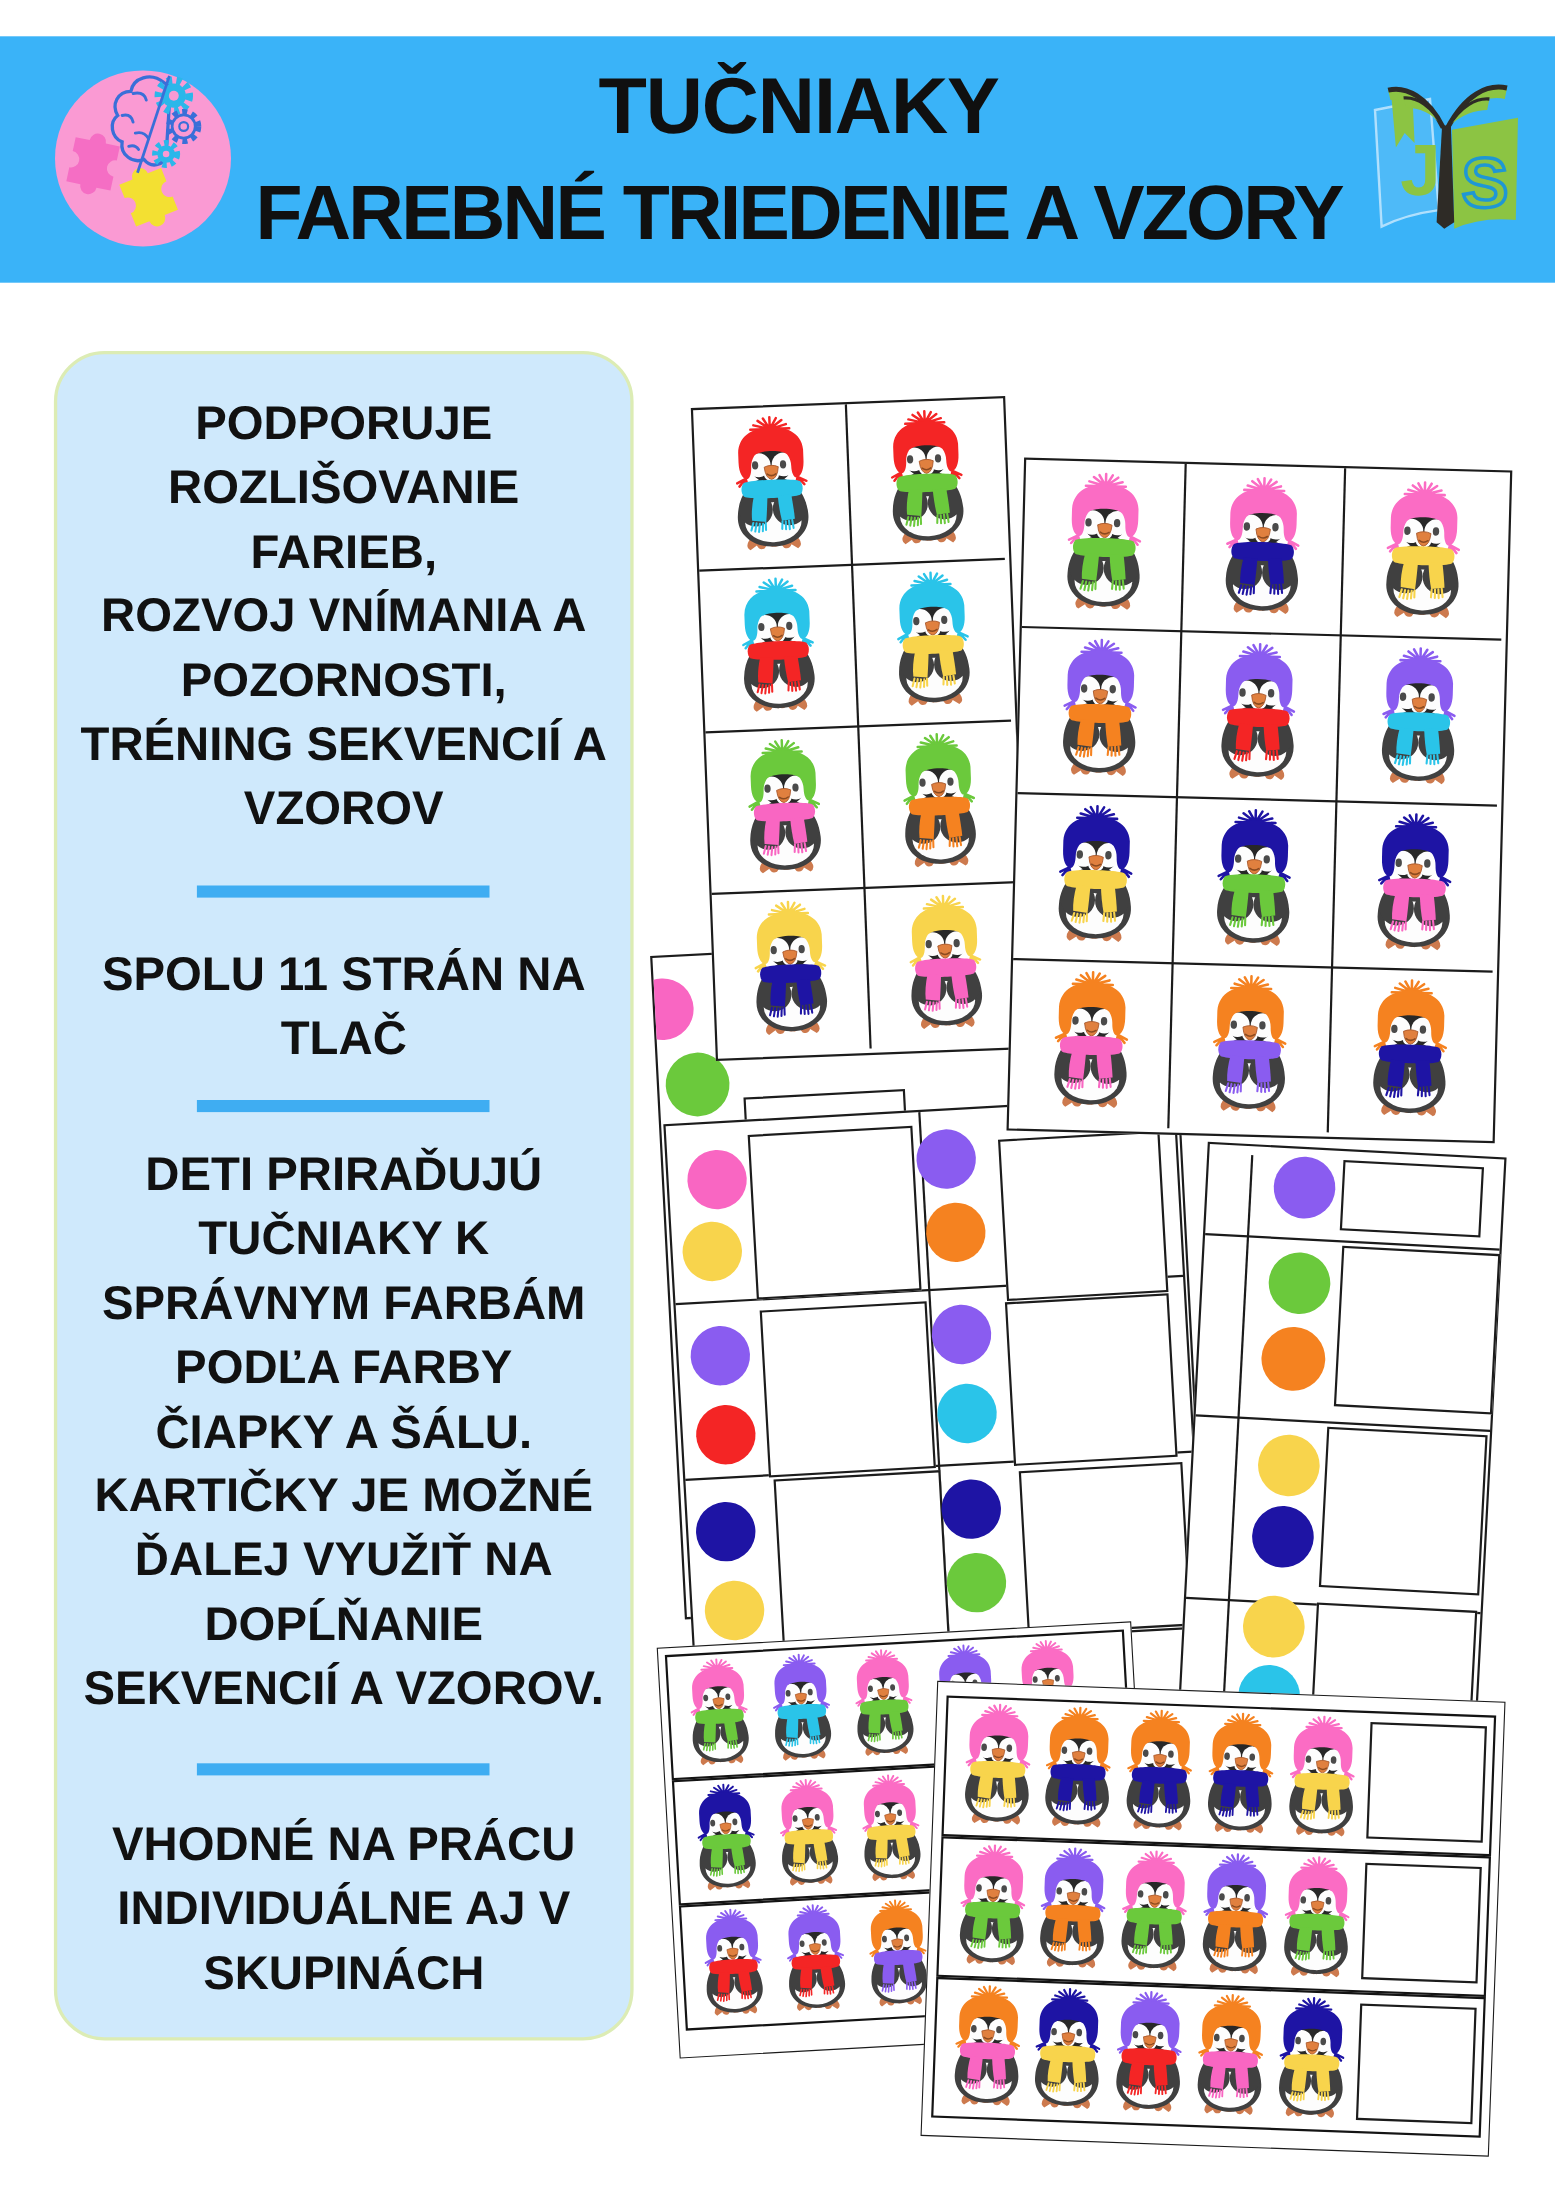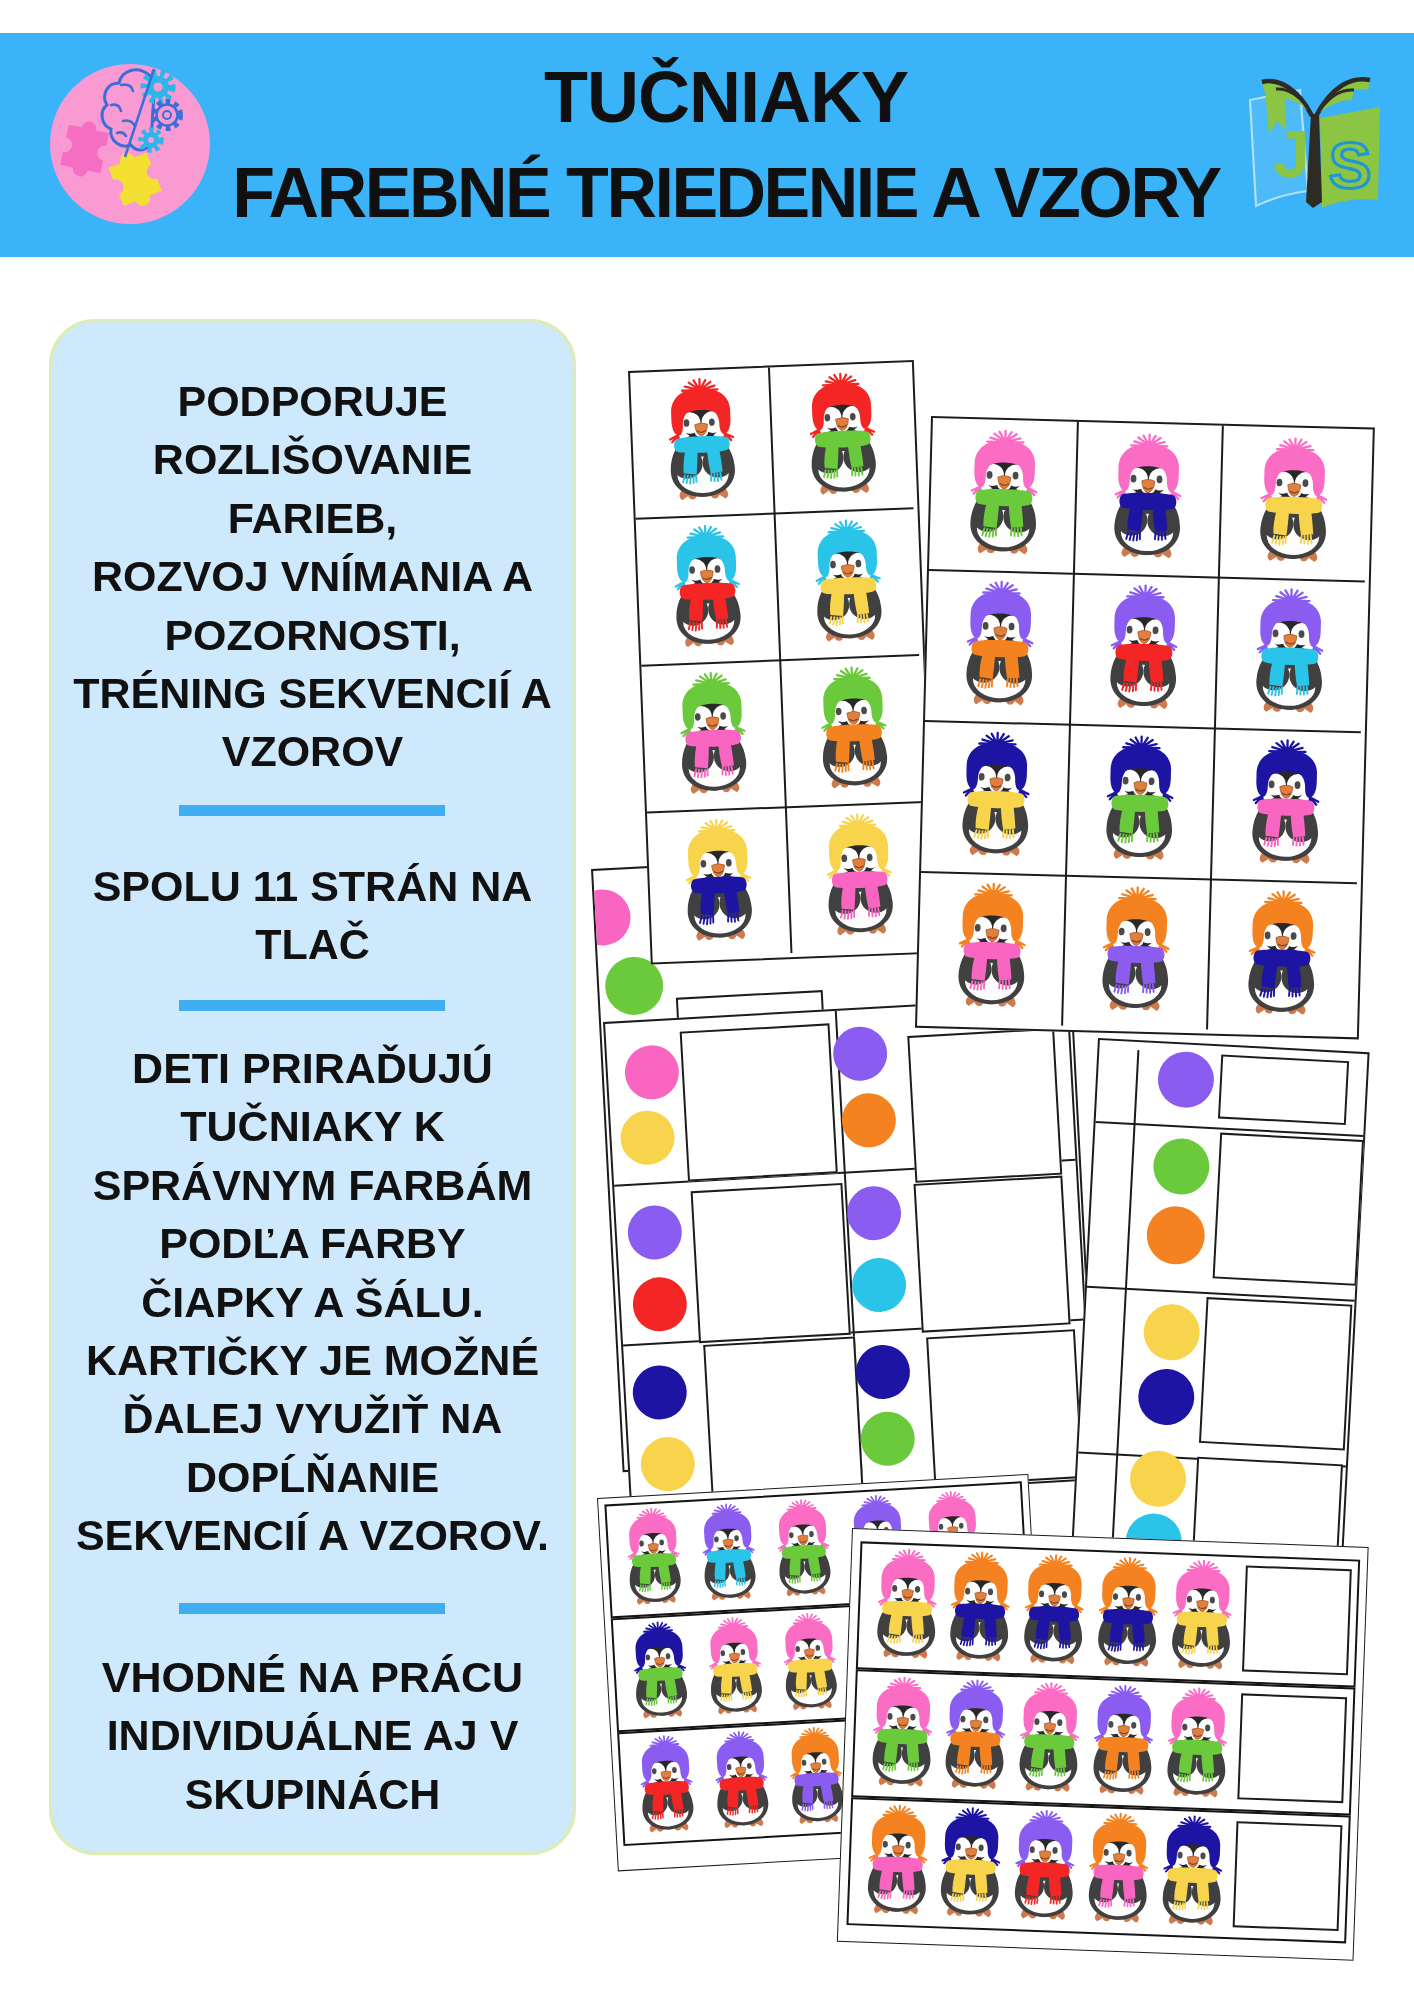--- a/index.html
+++ b/index.html
@@ -83,21 +83,21 @@
   <path d="M76,58 C90,28 112,18 130,22 L128,32 C112,28 92,38 76,58 Z" fill="#8cc443"></path>
   <path d="M130,22 C112,18 92,28 76,58" fill="none" stroke="#2e2b26" stroke-width="4.5"></path>
   <path d="M76,58 C88,38 102,31 114,32 L112,42 C102,42 88,46 76,58 Z" fill="#8cc443"></path>
   <path d="M114,32 C102,31 88,38 76,58" fill="none" stroke="#2e2b26" stroke-width="3"></path>
 
   <path d="M71,56 L79,56 L82,144 L73,150 L66,144 Z" fill="#2e2b26"></path>
 </svg>
 
 <div class="abs" style="left:49px;top:319px;width:521px;height:1530px;background:#cfe9fc;border:3px solid #dcecb4;border-radius:46px;"></div>
 
-<div class="ptxt" style="top:372px;">PODPORUJE<br>ROZLIŠOVANIE<br>FARIEB,<br>ROZVOJ VNÍMANIA A<br>POZORNOSTI,<br>TRÉNING SEKVENCIÍ A<br>VZOROV</div>
+<div class="ptxt" style="top:356px;">PODPORUJE<br>ROZLIŠOVANIE<br>FARIEB,<br>ROZVOJ VNÍMANIA A<br>POZORNOSTI,<br>TRÉNING SEKVENCIÍ A<br>VZOROV</div>
 
 <div class="divi" style="top:805px;"></div>
 
 <div class="ptxt" style="top:857px;">SPOLU 11 STRÁN NA<br>TLAČ</div>
 
 <div class="divi" style="top:1000px;"></div>
 
 <div class="ptxt" style="top:1039px;">DETI PRIRAĎUJÚ<br>TUČNIAKY K<br>SPRÁVNYM FARBÁM<br>PODĽA FARBY<br>ČIAPKY A ŠÁLU.<br>KARTIČKY JE MOŽNÉ<br>ĎALEJ VYUŽIŤ NA<br>DOPĹŇANIE<br>SEKVENCIÍ A VZOROV.</div>
 
 <div class="divi" style="top:1603px;"></div>

